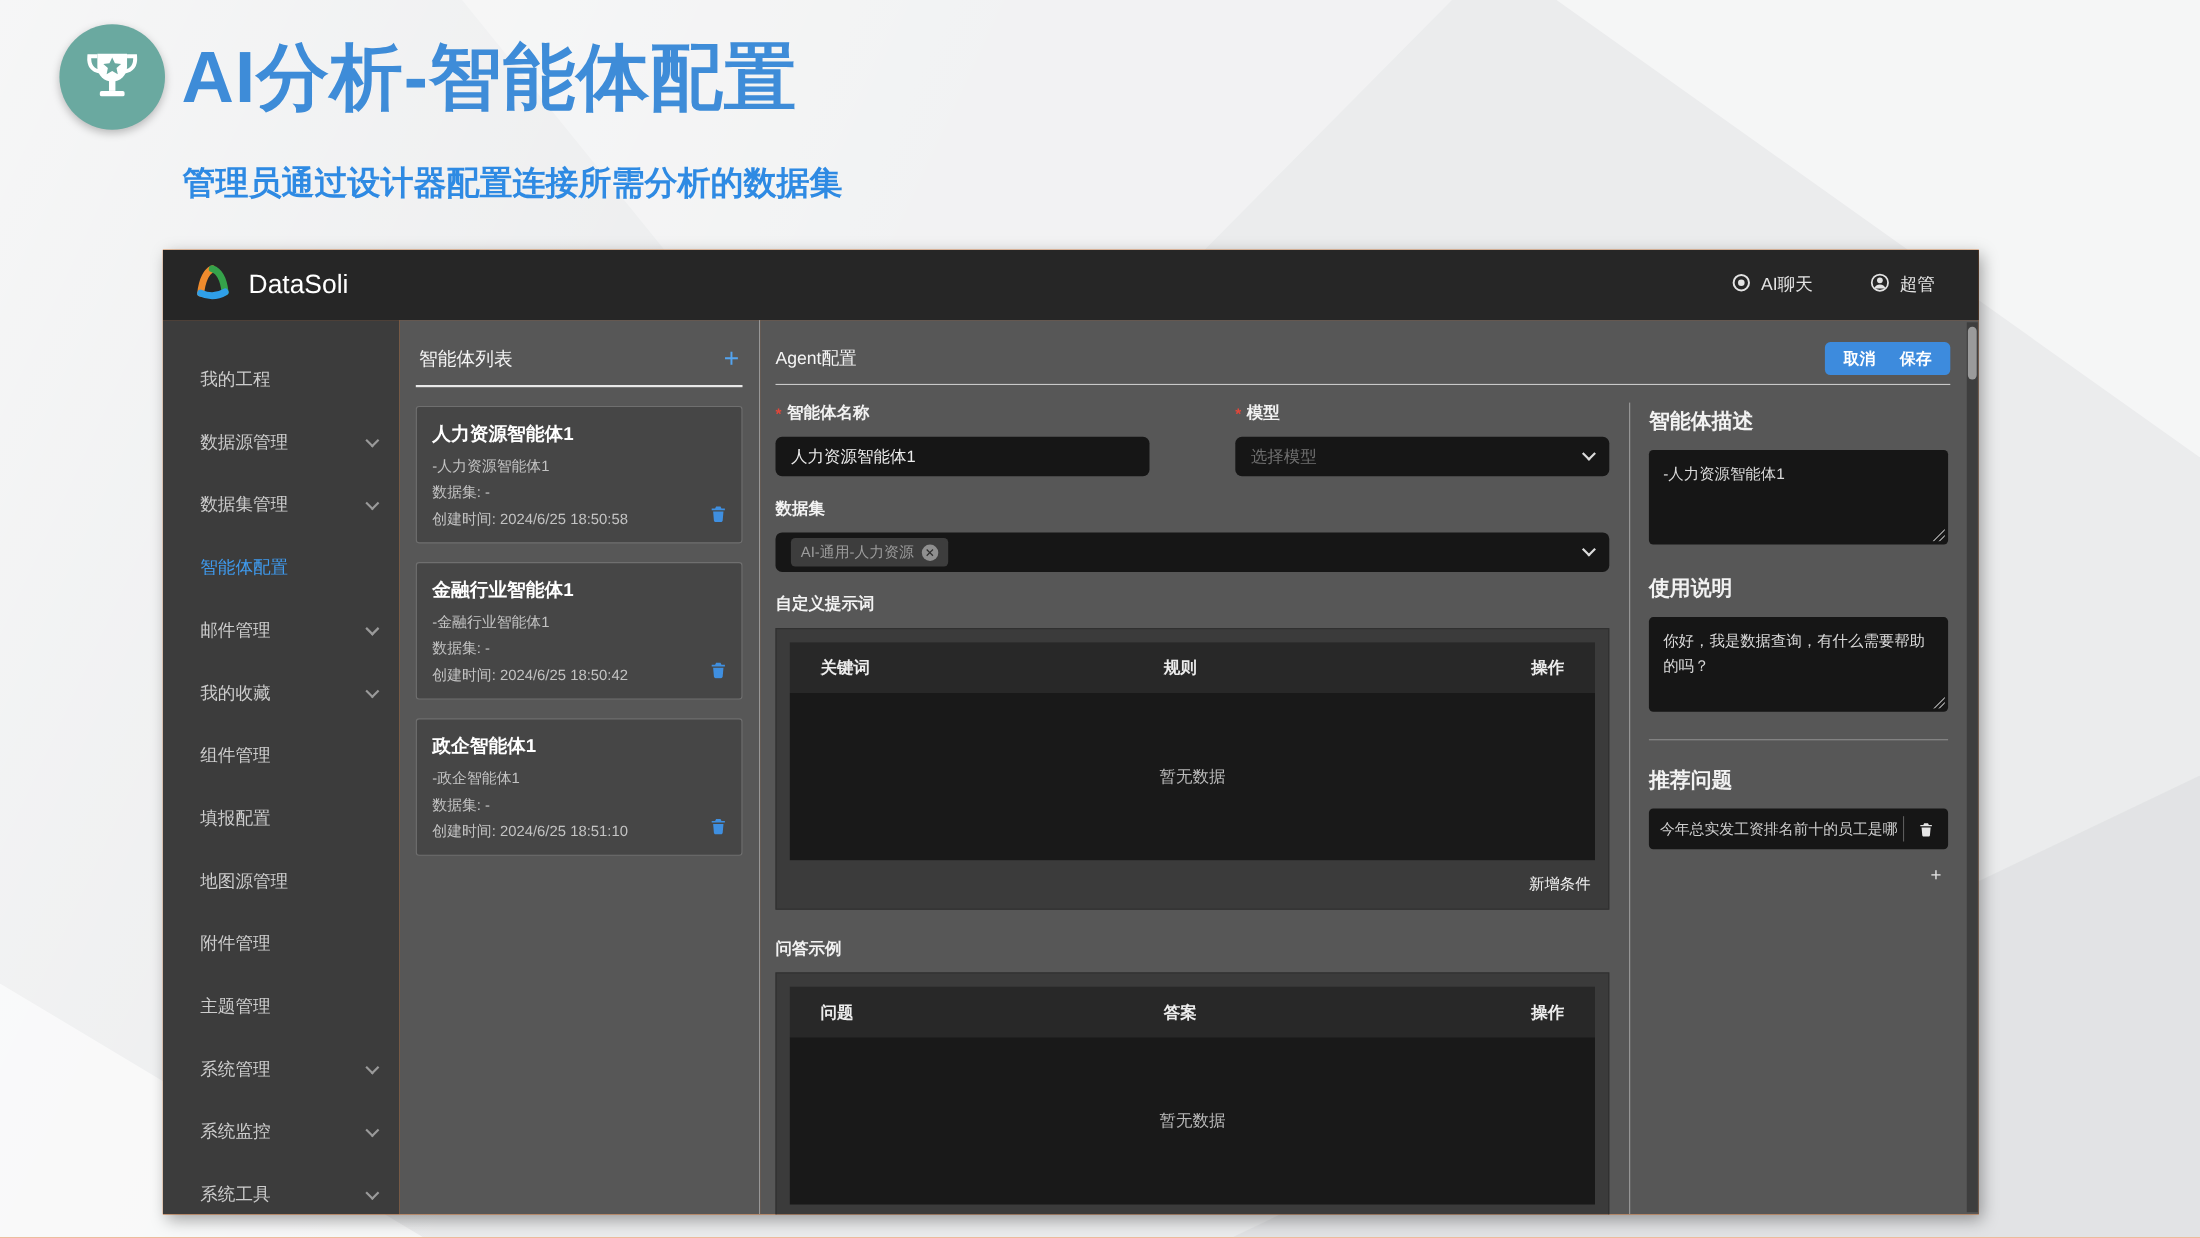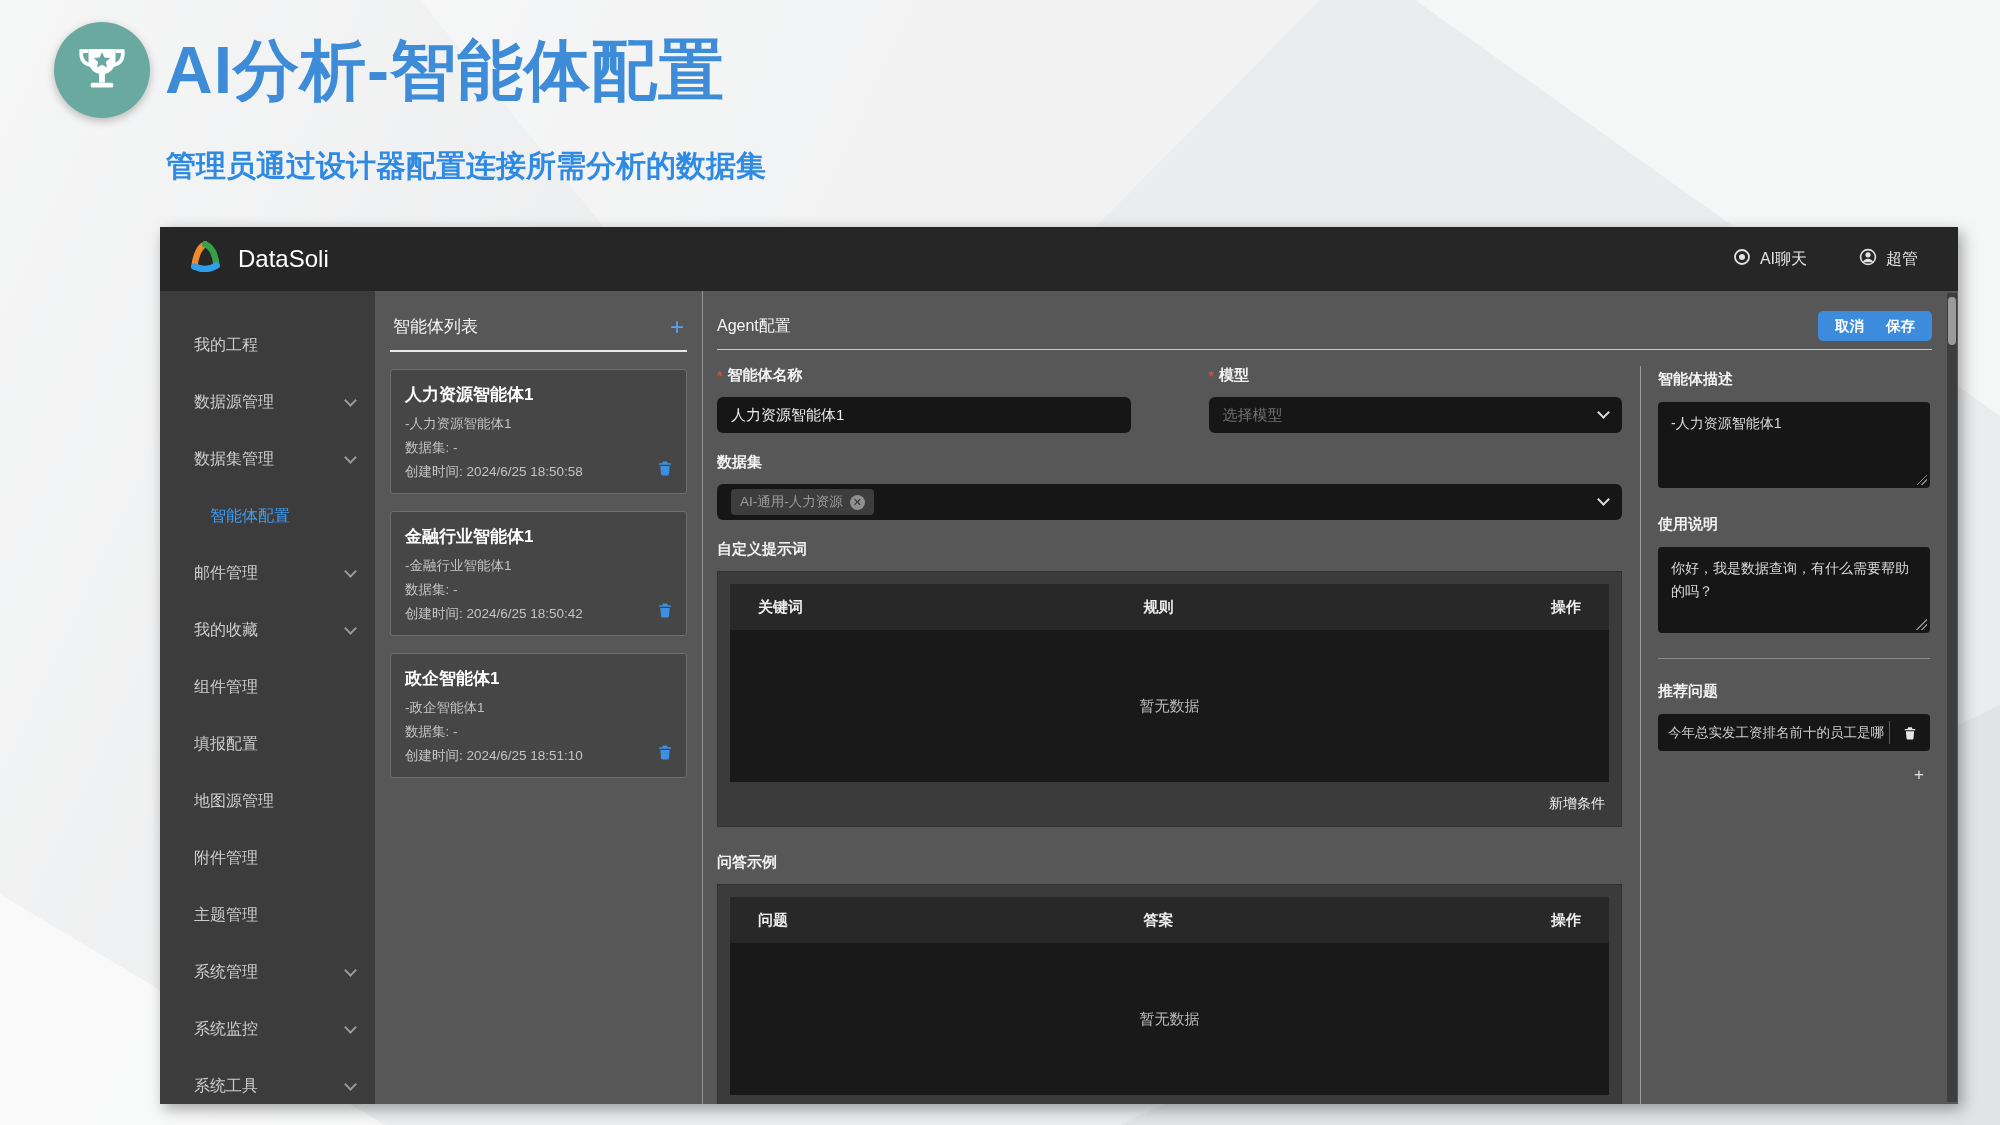--- a/index.html
+++ b/index.html
@@ -20,36 +20,36 @@
         background:rgba(255,255,255,.35); clip-path:polygon(0 0,100% 0,45% 100%); }
 
   
   .badge { position:absolute; left:54px; top:22px; width:96px; height:96px; border-radius:50%;
            background:#6aa9a0; box-shadow:0 3px 8px rgba(0,0,0,.25); display:flex; align-items:center; justify-content:center; }
   .page-title { position:absolute; left:165px; top:26px; font-size:66px; font-weight:bold;
                 color:#3e8cd8; letter-spacing:1px; }
   .page-subtitle { position:absolute; left:166px; top:146px; font-size:30px; font-weight:bold; color:#2e8ae3; }
 
   
-  .app { position:absolute; left:160px; top:227px; width:1798px; height:877px; background:#f97316;
+  .app { position:absolute; left:148px; top:227px; width:1651px; height:877px; background:#f97316;
          box-shadow:4px 5px 14px rgba(0,0,0,.35); overflow:hidden; }
 
   .topbar { height:64px; background:#262626; display:flex; align-items:center; padding:0 26px; }
   .brand { display:flex; align-items:center; gap:14px; }
   .brand-name { color:#ffffff; font-size:24px; }
   .topbar-right { margin-left:auto; display:flex; align-items:center; gap:52px; margin-right:14px; }
   .top-link { display:flex; align-items:center; gap:9px; color:#e3e3e3; font-size:16px; cursor:pointer; }
 
   .app-body { display:flex; height:813px; }
 
   
   .sidebar { width:215px; background:#3c3c3c; flex-shrink:0; padding-top:26px; }
   .side-item { height:57px; display:flex; align-items:center; padding:0 20px 0 34px;
                color:#cdcdcd; font-size:16px; cursor:pointer; }
-  .side-item.active { color:#3f9bef;margin-left:16px; }
+  .side-item.active { color:#3f9bef; }
   .chev { width:9px; height:9px; border-right:2px solid #9a9a9a; border-bottom:2px solid #9a9a9a;
           transform:rotate(45deg); margin-left:auto; margin-top:-4px; }
 
   
   .list-panel { width:328px; background:#575757; border-right:1px solid #979797; flex-shrink:0;
                 padding:24px 15px 0 15px; }
   .list-head { display:flex; align-items:center; padding:0 3px 12px 3px; }
   .list-title { color:#f4f4f4; font-size:17px; }
   .plus-btn { margin-left:auto; color:#54a4ef; font-size:24px; line-height:18px; cursor:pointer; }
   .list-rule { border-bottom:2px solid #e9e9e9; }
@@ -93,21 +93,21 @@
   .panel { background:#3b3b3b; border:1px solid #303030; padding:12px 12px 0 12px; }
   .thead { display:flex; align-items:center; height:46px; background:#282828; padding:0 28px;
            color:#ededed; font-size:15px; font-weight:bold; }
   .th1 { flex:1; } .th2 { flex:1; } .th3 { width:52px; text-align:right; }
   .tbody { background:#191919; height:152px; display:flex; align-items:center; justify-content:center;
            color:#b9b9b9; font-size:15px; }
   .tfoot { height:44px; display:flex; align-items:center; justify-content:flex-end;
            color:#f0f0f0; font-size:14px; padding:0 4px; }
   .tfoot span { cursor:pointer; }
 
-  .rlabel { color:#f2f2f2; font-size:15px; font-weight:bold; margin-bottom:13px; }
+  .rlabel { color:#f2f2f2; font-size:19px; font-weight:bold; margin-bottom:13px; }
   .darkbox { position:relative; background:#161616; border-radius:4px; min-height:86px;
              padding:10px 13px; color:#dadada; font-size:14px; line-height:1.65; }
   .grip { position:absolute; right:3px; bottom:3px; width:11px; height:11px;
           background:linear-gradient(135deg, transparent 0 50%, #8a8a8a 50% 58%, transparent 58% 72%, #8a8a8a 72% 80%, transparent 80%); }
   .usage { margin-top:27px; }
   .r-rule { border-bottom:1px solid #8d8d8d; margin:25px 0 0 0; }
   .recommend { margin-top:23px; }
   .rec-row { background:#161616; border-radius:4px; height:37px; display:flex; align-items:center; overflow:hidden; }
   .rec-text { flex:1; color:#cfcfcf; font-size:13.5px; padding:0 10px; white-space:nowrap; overflow:hidden; }
   .rec-sep { width:1px; height:23px; background:#5c5c5c; }

